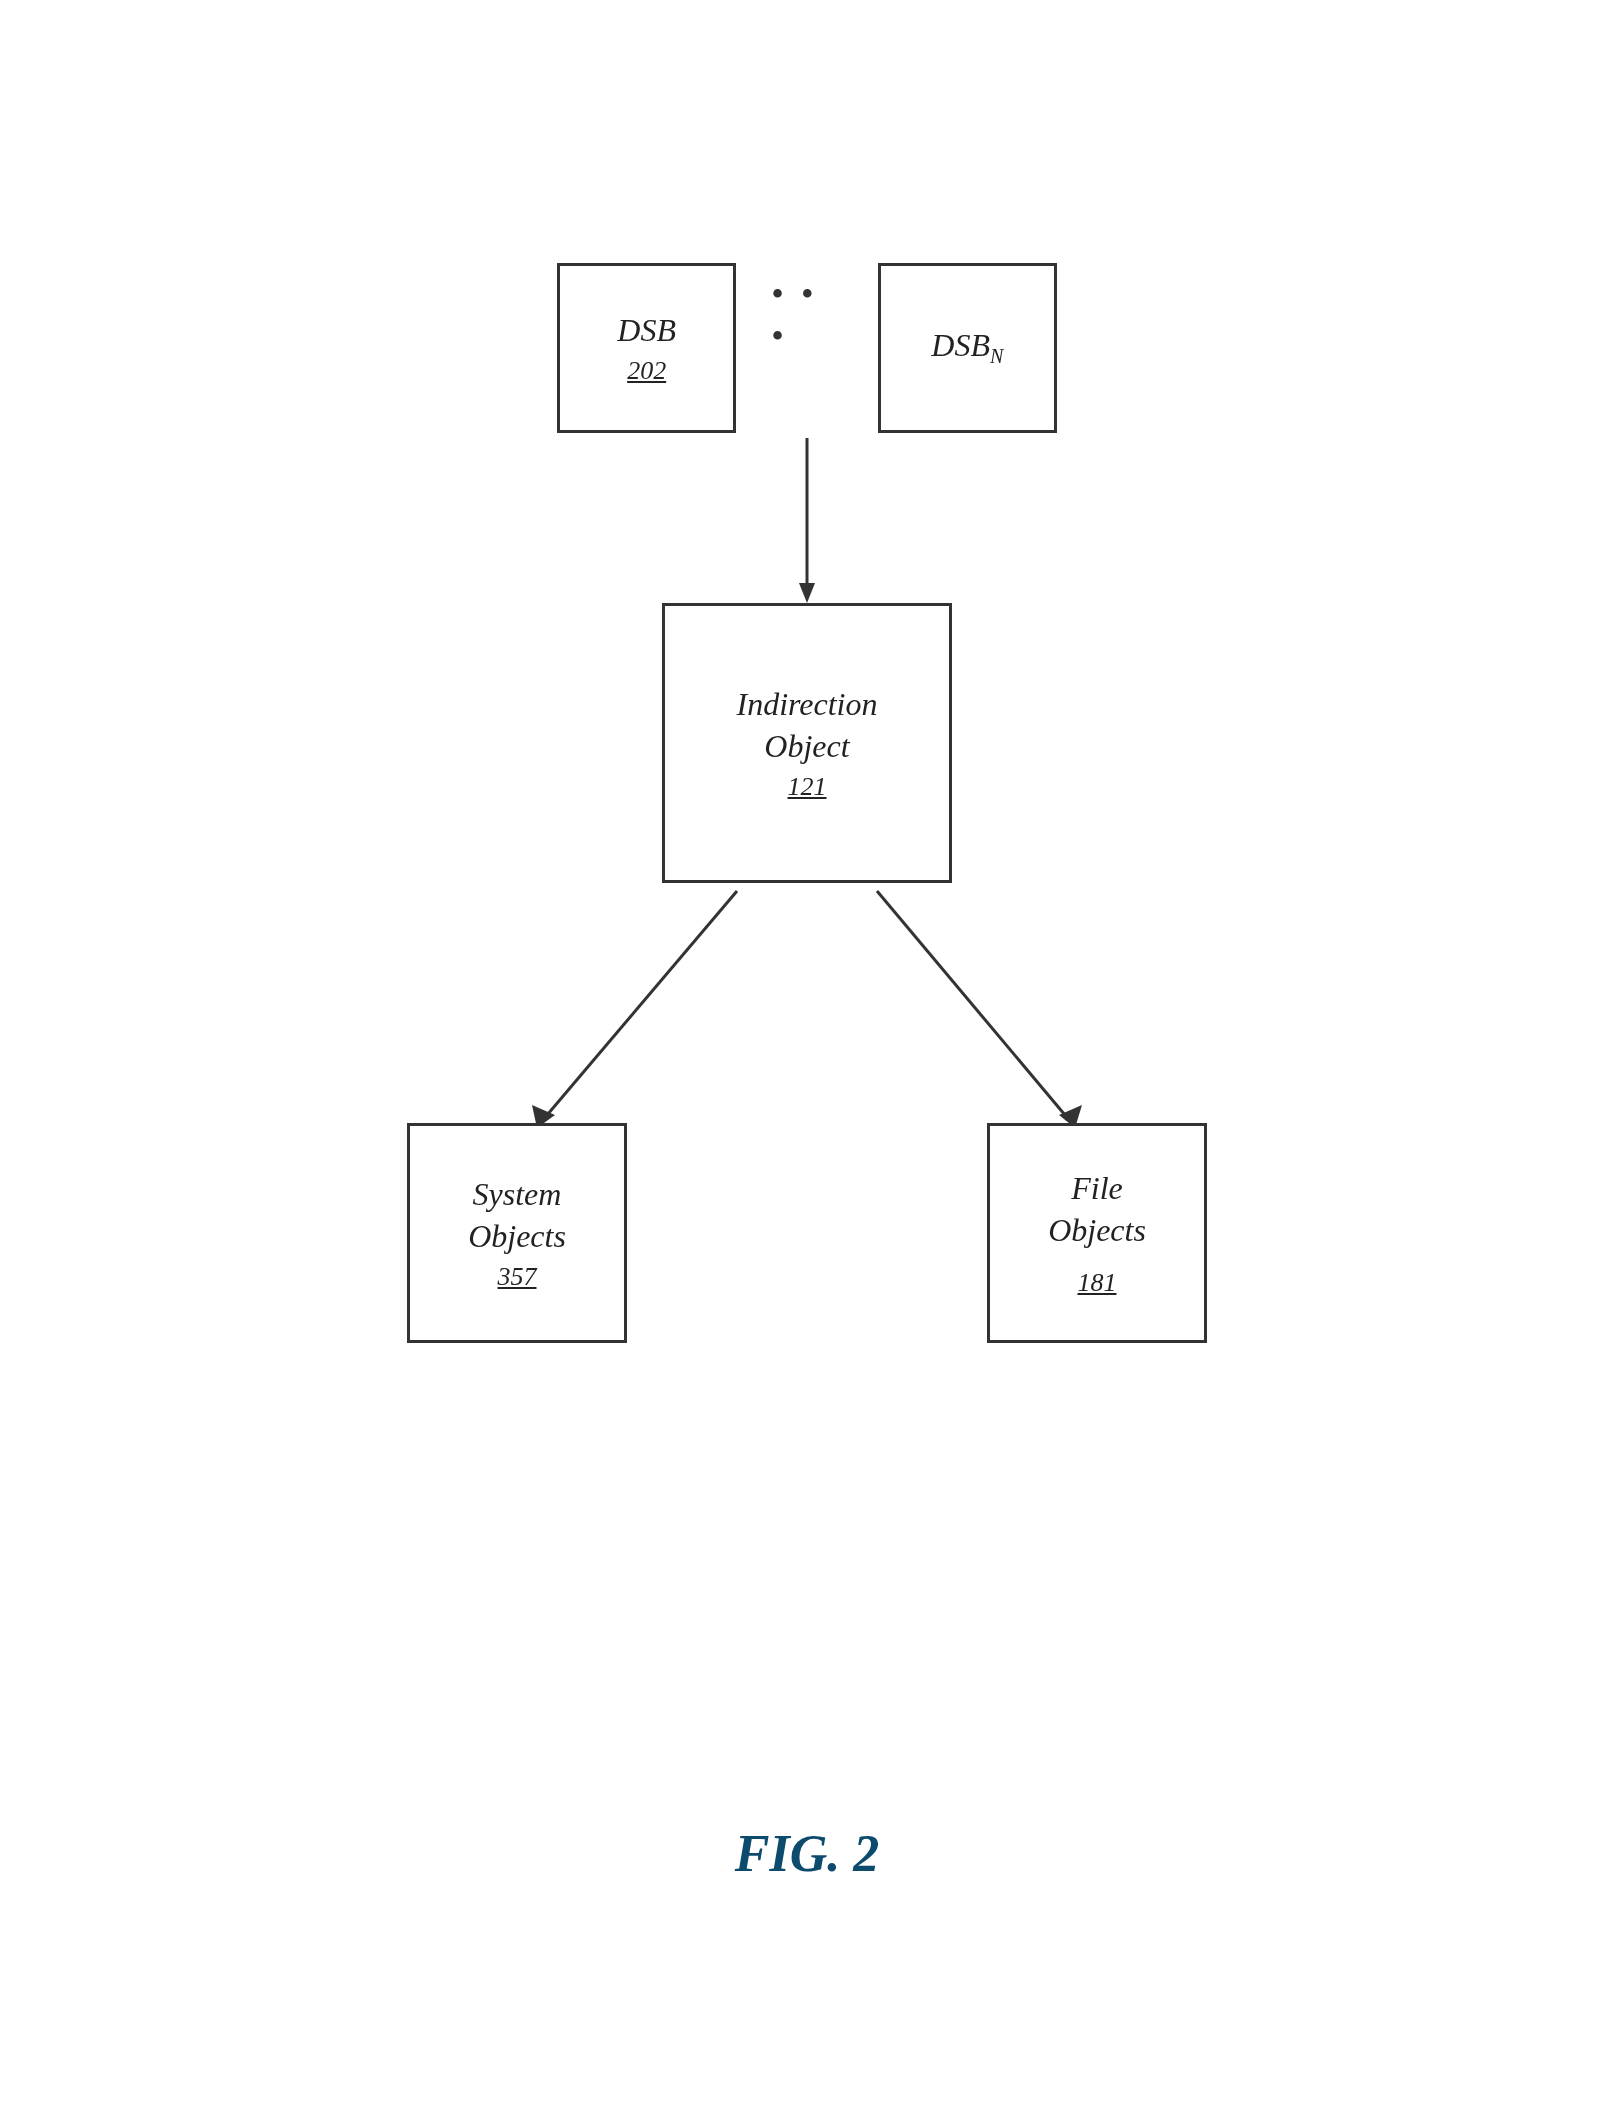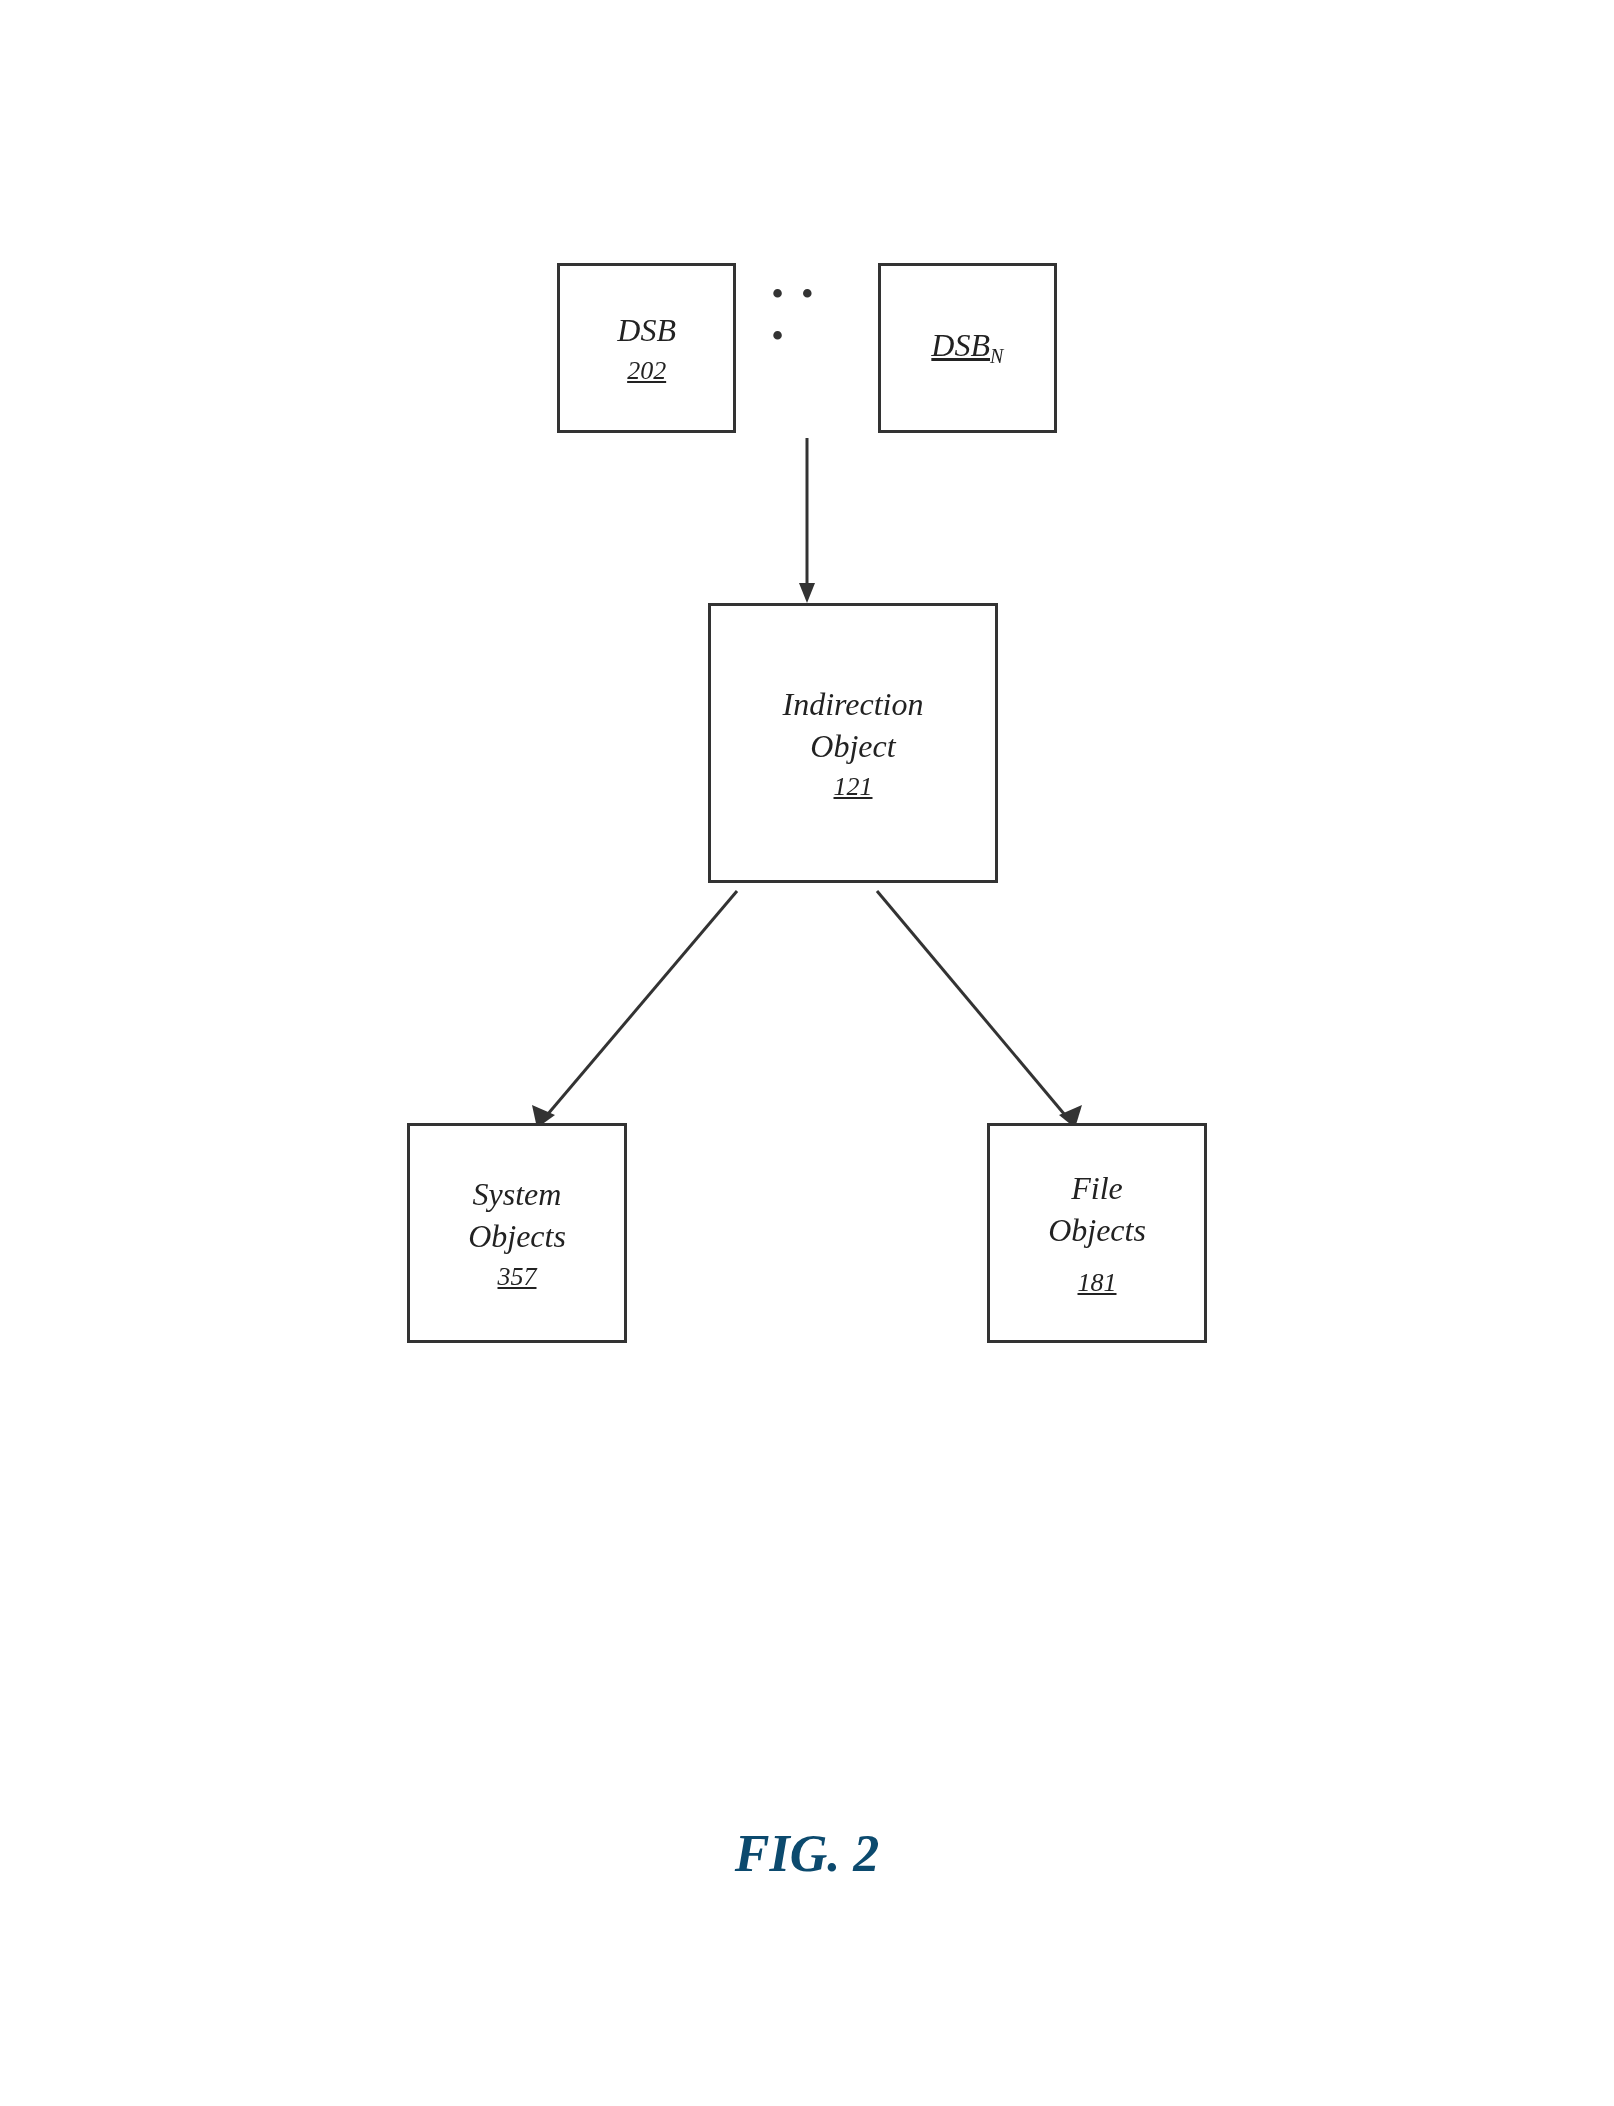--- a/index.html
+++ b/index.html
@@ -77,21 +77,20 @@
       font-size: 36px;
       color: #333;
       margin-top: 10px;
       letter-spacing: 4px;
     }
 
     .dsb-n-label {
       font-size: 32px;
       font-style: italic;
       color: #222;
-      text-decoration: underline;
     }
 
     .dsb-n-sub {
       font-size: 20px;
       vertical-align: sub;
     }
 
     
     .arrows-svg {
       position: absolute;
@@ -100,21 +99,20 @@
       width: 100%;
       height: 100%;
       pointer-events: none;
     }
 
     .middle-box {
       position: absolute;
       top: 400px;
       left: 50%;
       transform: translateX(-50%);
-      margin-left: 46px;
     }
 
     .bottom-left-box {
       position: absolute;
       top: 920px;
       left: 100px;
     }
 
     .bottom-right-box {
       position: absolute;

